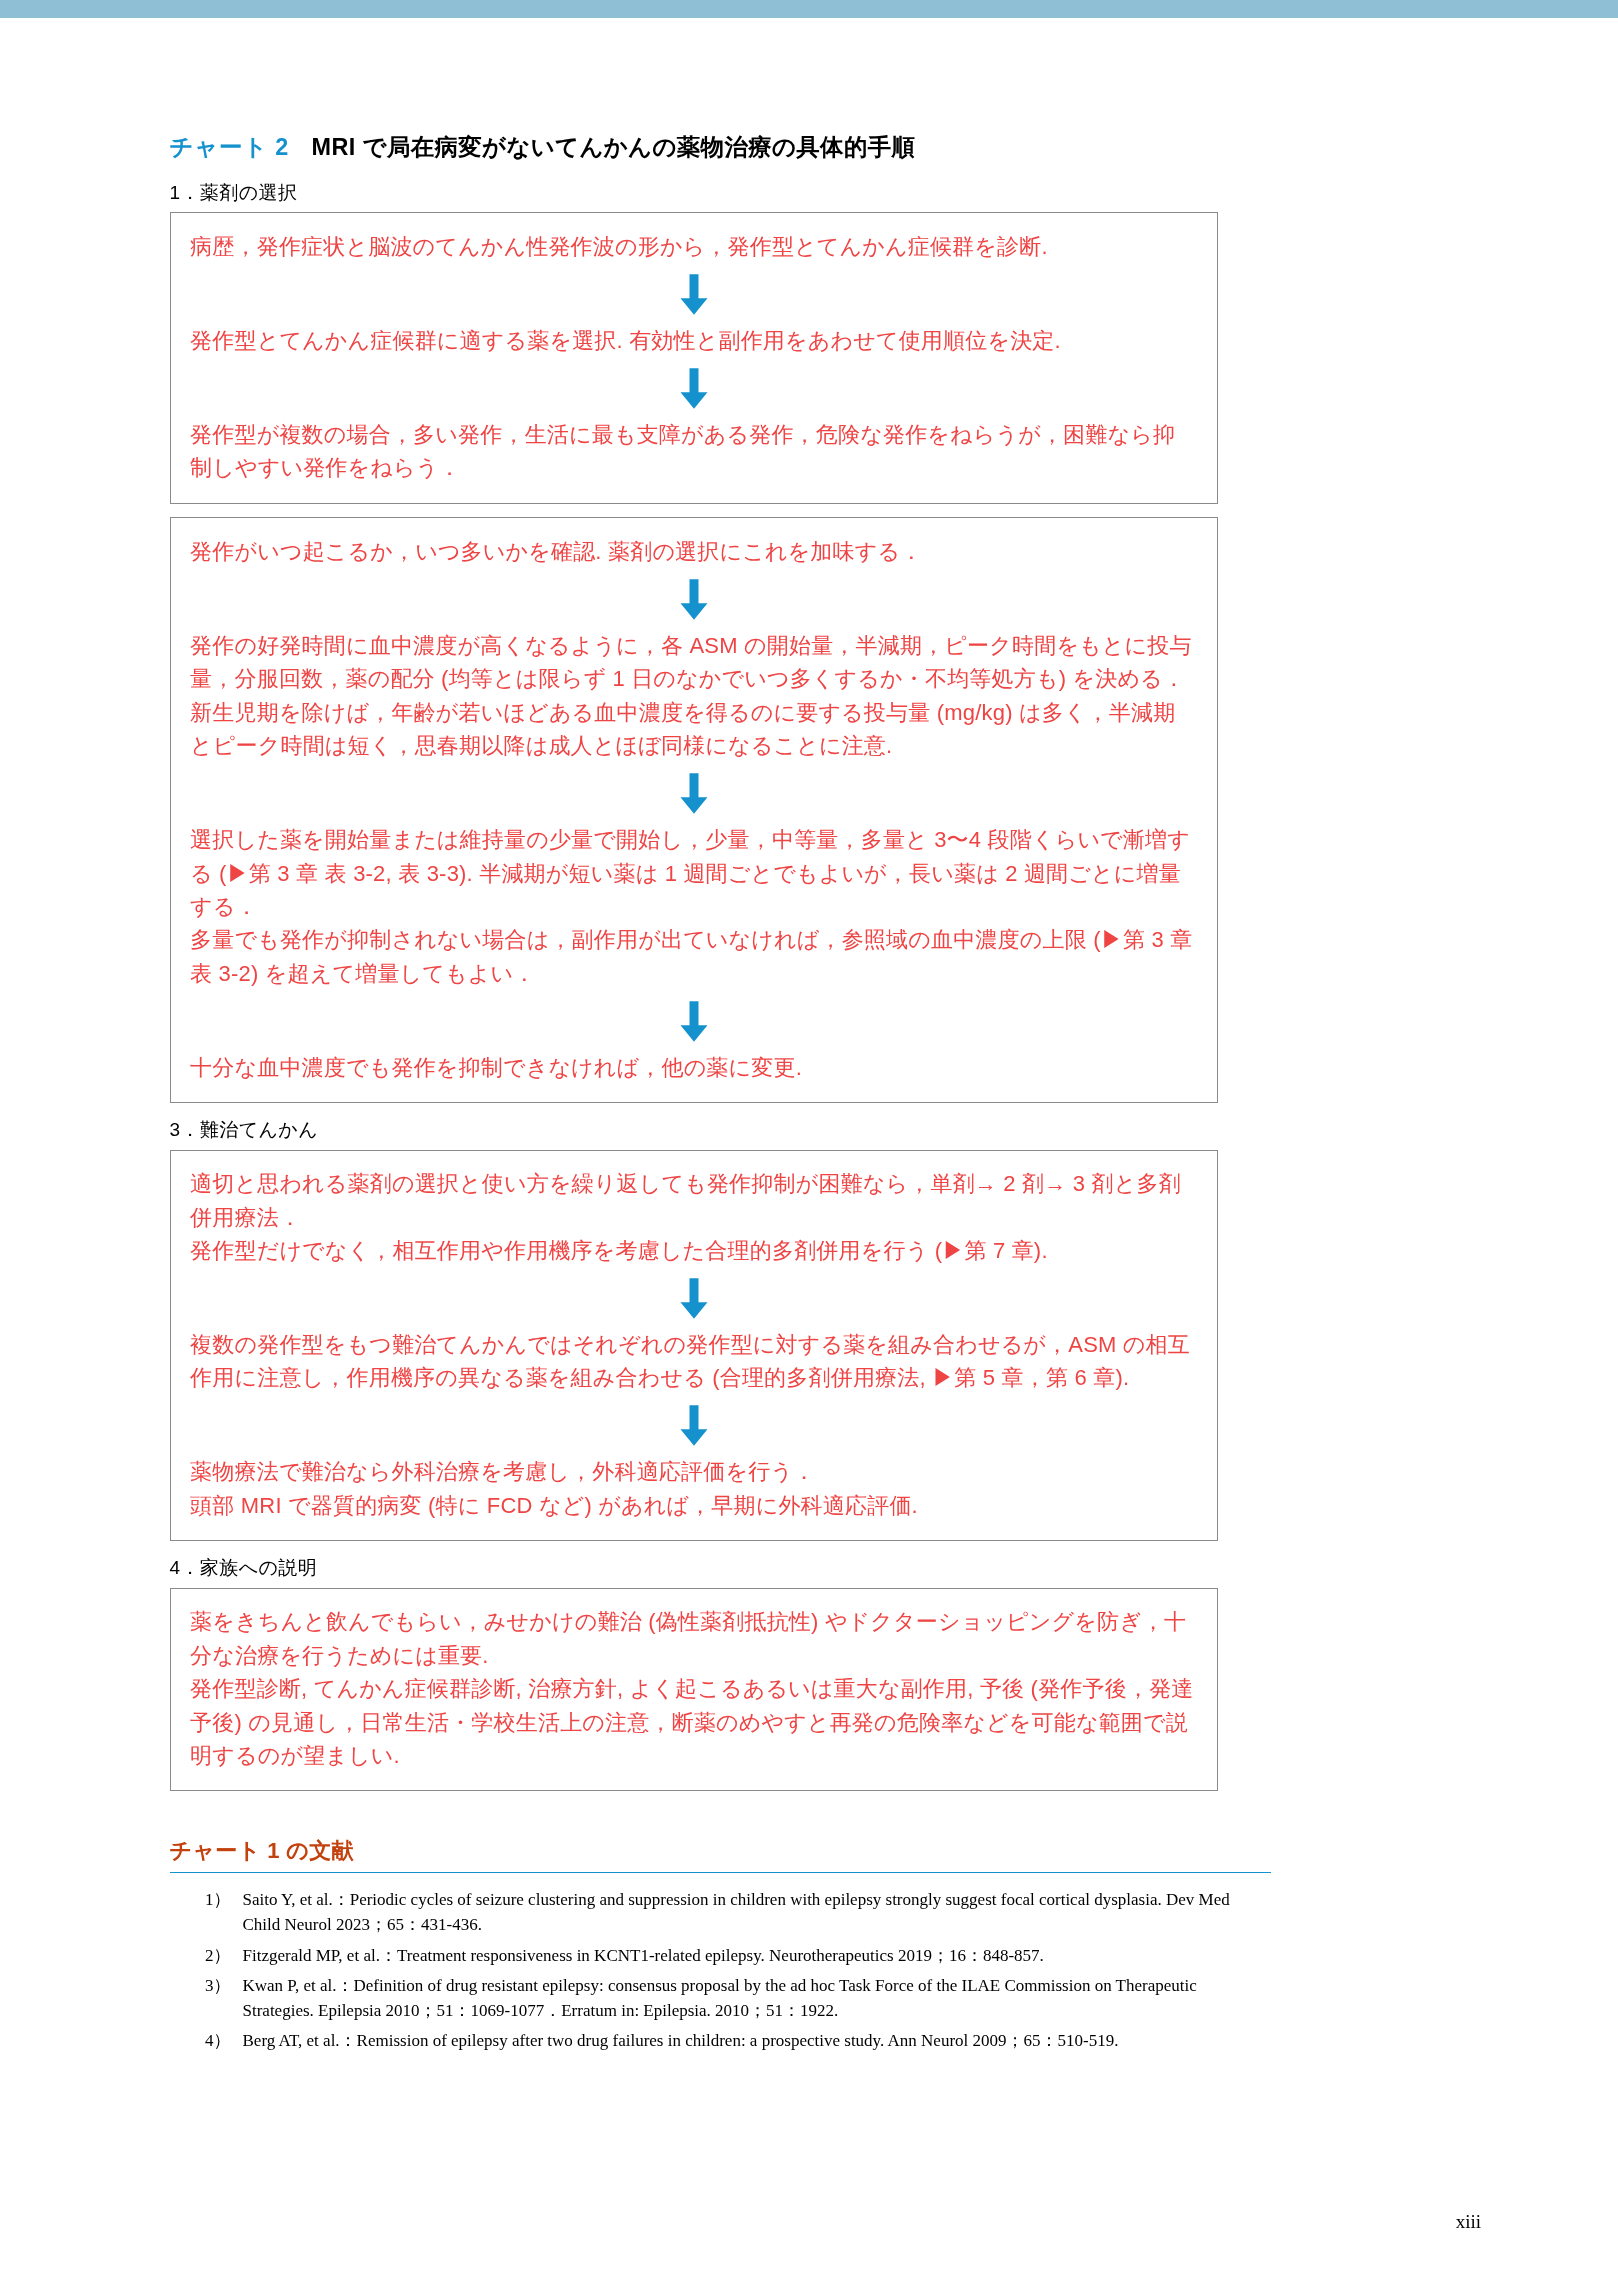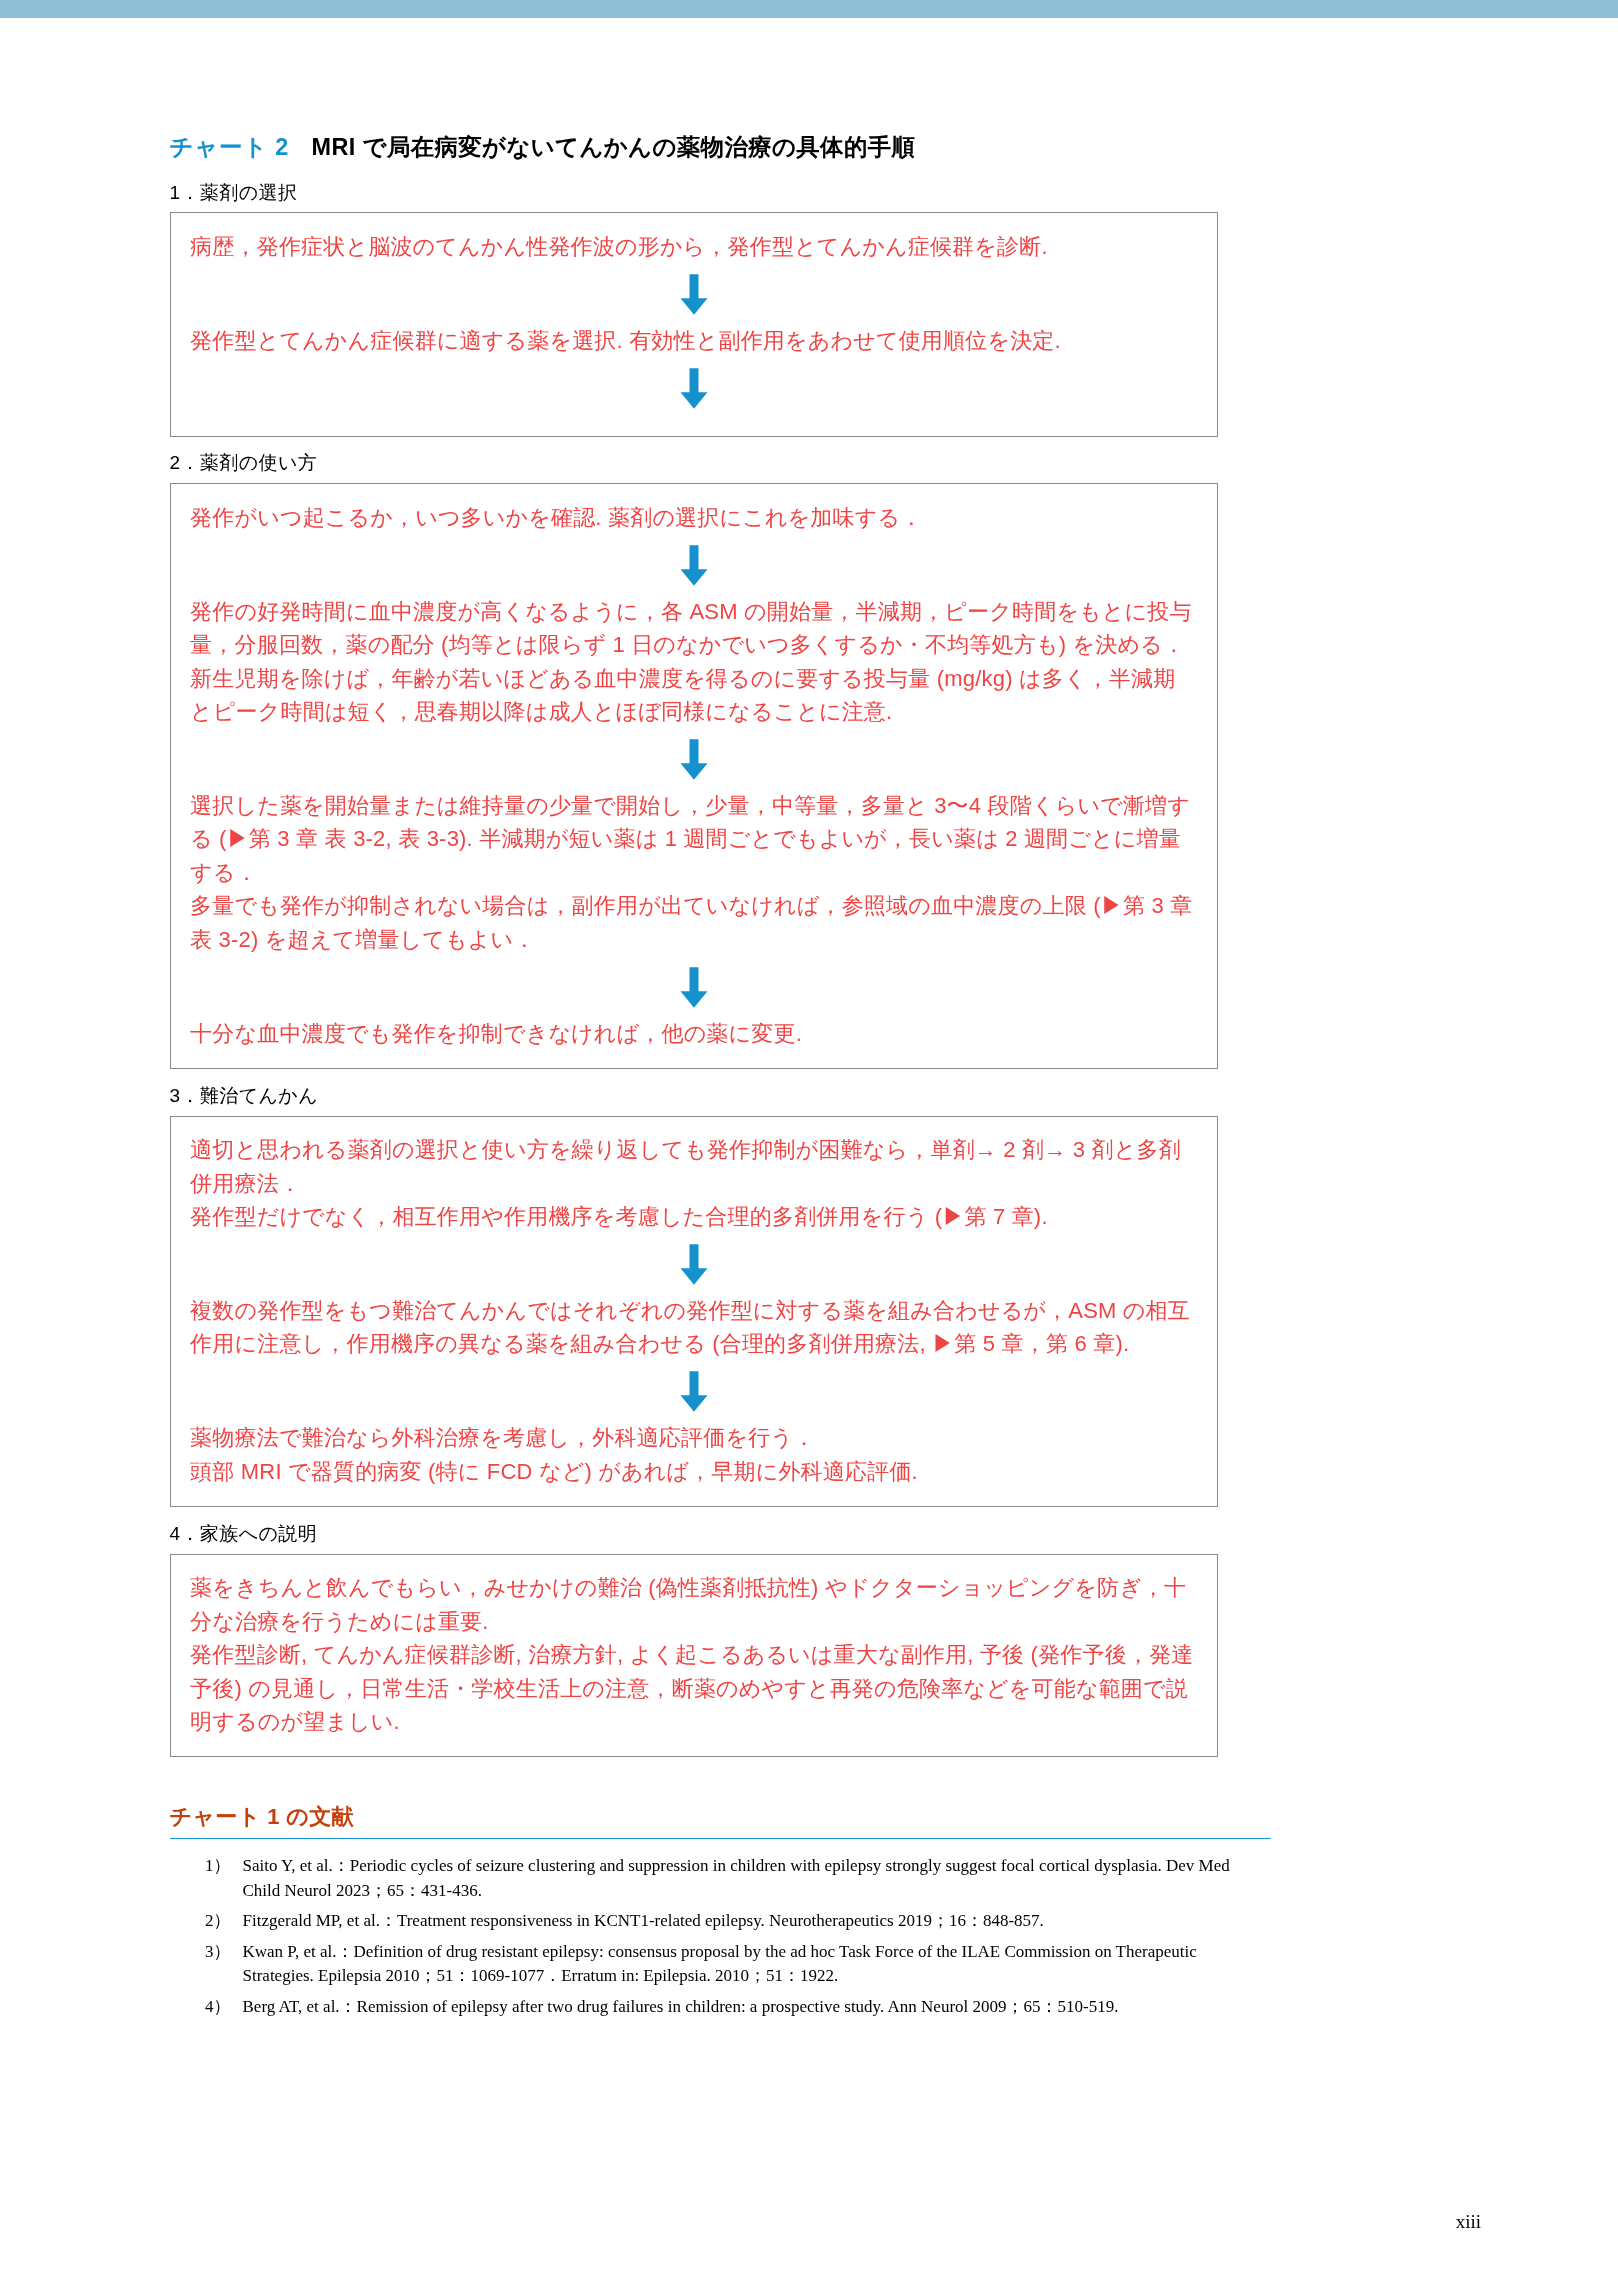--- a/index.html
+++ b/index.html
@@ -132,23 +132,23 @@
         <svg width="30" height="41" viewBox="0 0 40 54">
             <polygon points="14,0 26,0 26,32 38,32 20,54 2,32 14,32" fill="#1592ce"></polygon>
           </svg>
       </div>
       <div class="txt">発作型とてんかん症候群に適する薬を選択. 有効性と副作用をあわせて使用順位を決定.</div>
       <div class="arrow-wrap">
         <svg width="30" height="41" viewBox="0 0 40 54">
             <polygon points="14,0 26,0 26,32 38,32 20,54 2,32 14,32" fill="#1592ce"></polygon>
           </svg>
       </div>
-    </div>
-
-    <div class="section-head">2．薬剤の使い方</div>
+      <div class="txt">発作型が複数の場合，多い発作，生活に最も支障がある発作，危険な発作をねらうが，困難なら抑制しやすい発作をねらう．</div>
+    </div>
+
     <div class="box">
       <div class="txt">発作がいつ起こるか，いつ多いかを確認. 薬剤の選択にこれを加味する．</div>
       <div class="arrow-wrap">
         <svg width="30" height="41" viewBox="0 0 40 54">
             <polygon points="14,0 26,0 26,32 38,32 20,54 2,32 14,32" fill="#1592ce"></polygon>
           </svg>
       </div>
       <div class="txt" style="white-space:pre-line">発作の好発時間に血中濃度が高くなるように，各 ASM の開始量，半減期，ピーク時間をもとに投与量，分服回数，薬の配分 (均等とは限らず 1 日のなかでいつ多くするか・不均等処方も) を決める．
 新生児期を除けば，年齢が若いほどある血中濃度を得るのに要する投与量 (mg/kg) は多く，半減期とピーク時間は短く，思春期以降は成人とほぼ同様になることに注意.</div>
       <div class="arrow-wrap">

